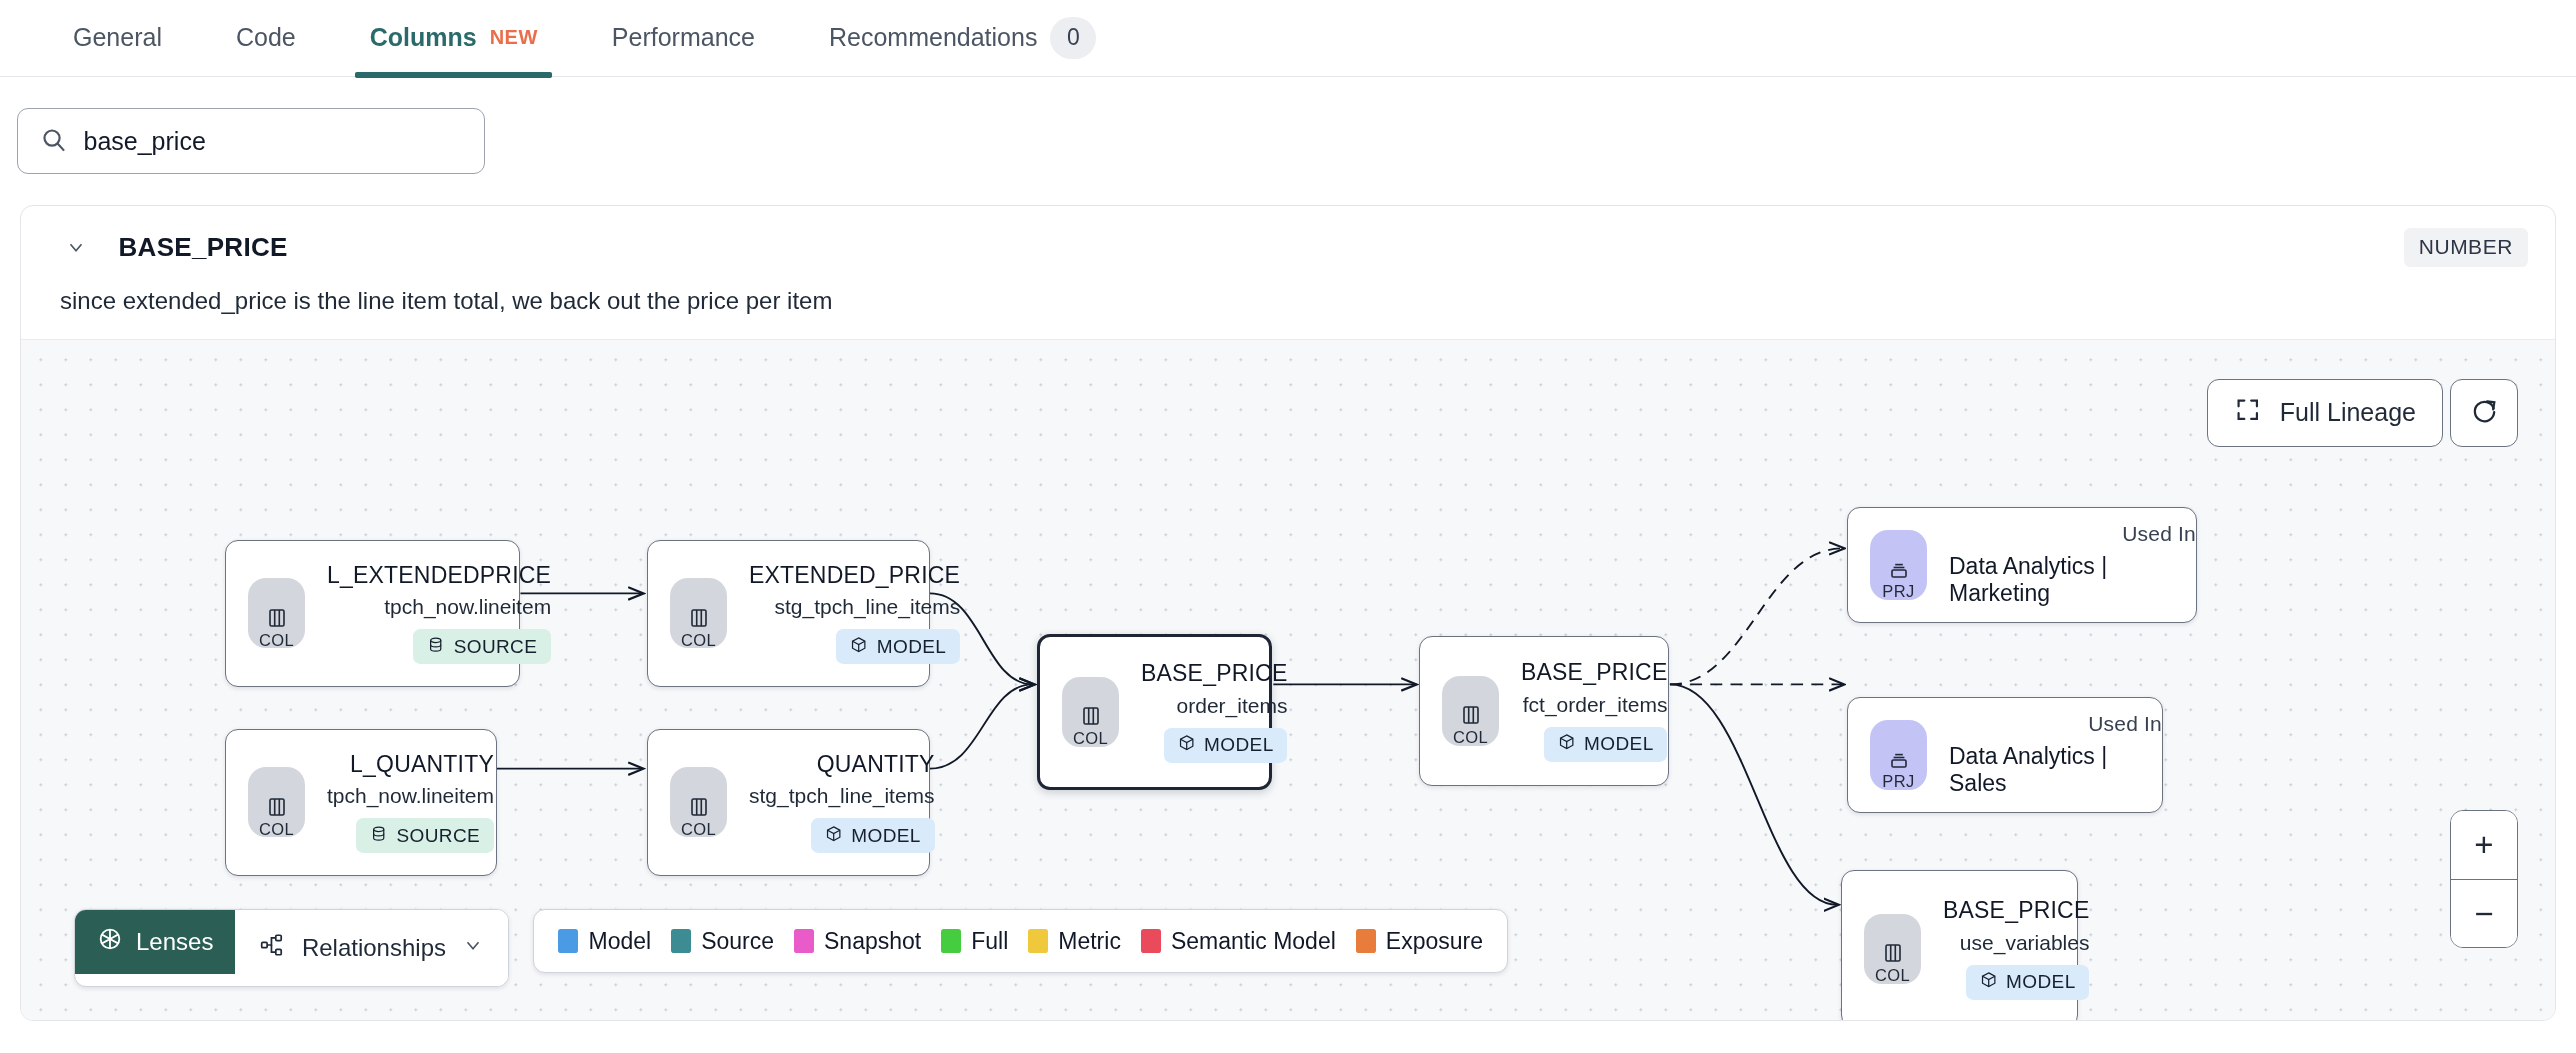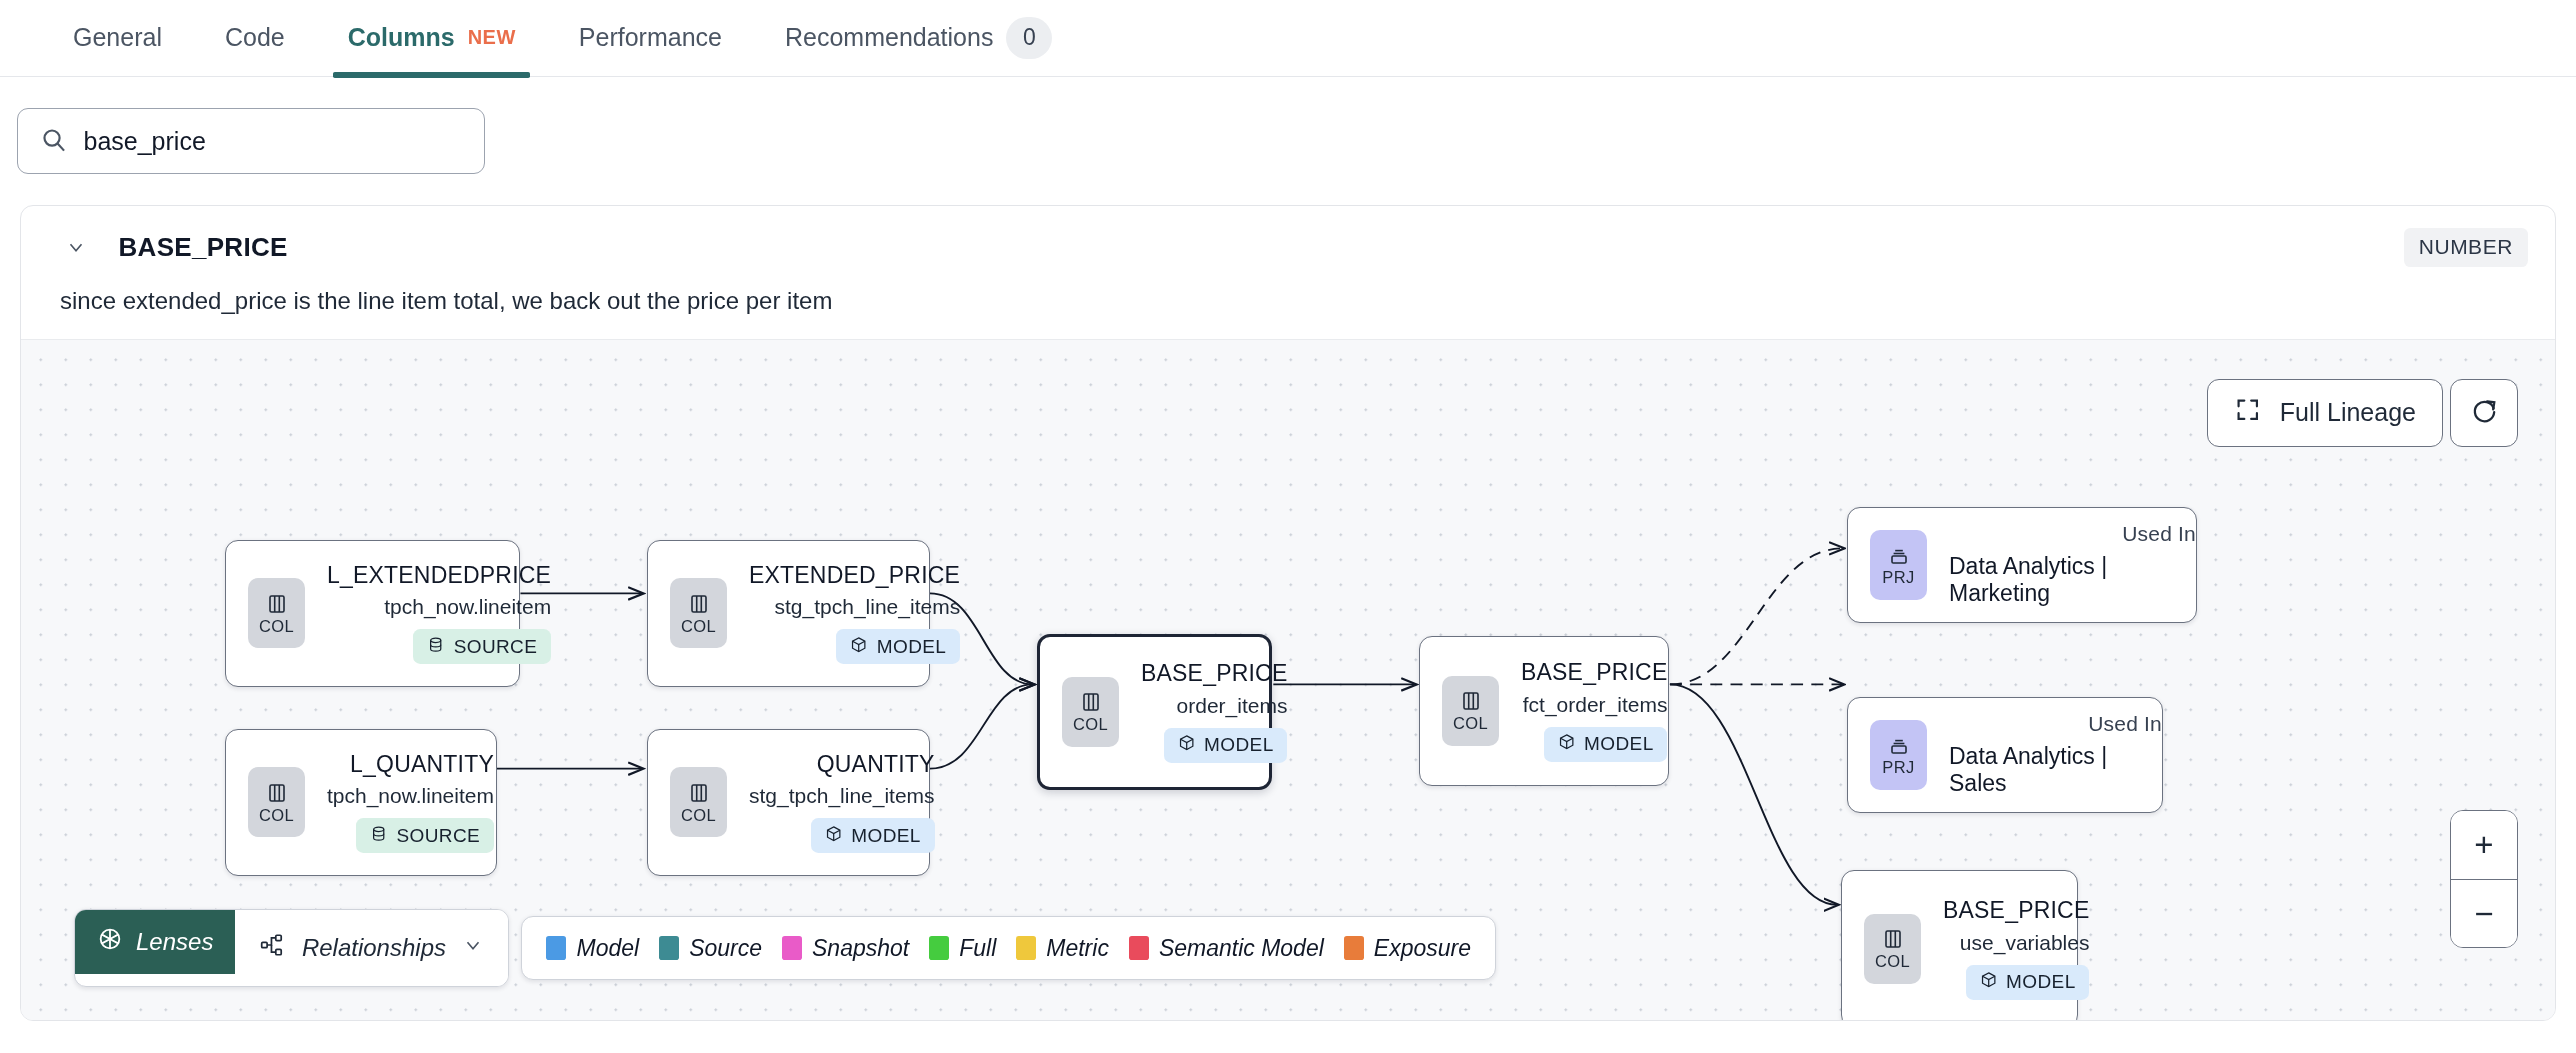--- a/index.html
+++ b/index.html
@@ -13,21 +13,21 @@
   }
 
   
   .tabbar {
     position: relative;
     height: 77px;
     border-bottom: 1.8px solid #e5e7eb;
     display: flex;
     align-items: flex-end;
     padding-left: 42px;
-    gap: 1px;
+    gap: 12px;
   }
   .tab {
     position: relative;
     height: 77px;
     display: flex;
     align-items: center;
     gap: 13px;
     padding: 0 31px;
     font-size: 25px;
     color: #4b5563;
@@ -155,26 +155,26 @@
     display: flex;
     align-items: center;
     cursor: pointer;
   }
   .node.selected {
     border: 3.7px solid #1e2535;
     box-shadow: 0 2.8px 8.3px rgba(15,23,42,.18);
   }
   .node .badge-icon {
     width: 57px; height: 70px;
-    border-radius: 10px;
+    border-radius: 18px;
     background: #d3d6dc;
     display: flex;
     flex-direction: column;
     align-items: center;
-    justify-content: center;
+    justify-content: flex-end;
     gap: 1.8px;
     flex: 0 0 auto;
     margin-left: 22px;
   }
   .node .badge-icon.prj { background: #c3c4f5; }
   .node .badge-icon .lbl {
     font-size: 16.5px;
     color: #1f2937;
     letter-spacing: 0.4px;
     line-height: 1;
@@ -254,21 +254,21 @@
     font-size: 33px; color: #1f2937;
     cursor: pointer;
     display: flex; align-items: center; justify-content: center;
   }
   .zoom-ctrl button + button { border-top: 1.5px solid #6b7280; }
 
   
   .bottombar {
     position: absolute;
     left: 53px; bottom: 33px;
-    display: flex; align-items: center; gap: 12px; font-style: italic;
+    display: flex; align-items: flex-start; gap: 24px;
   }
   .seg {
     display: flex;
     border-radius: 12px;
     overflow: hidden;
     border: 1.5px solid #cfd3da;
     box-shadow: 0 1.8px 4.6px rgba(15,23,42,.10);
     background: #fff;
   }
   .seg-lenses {

